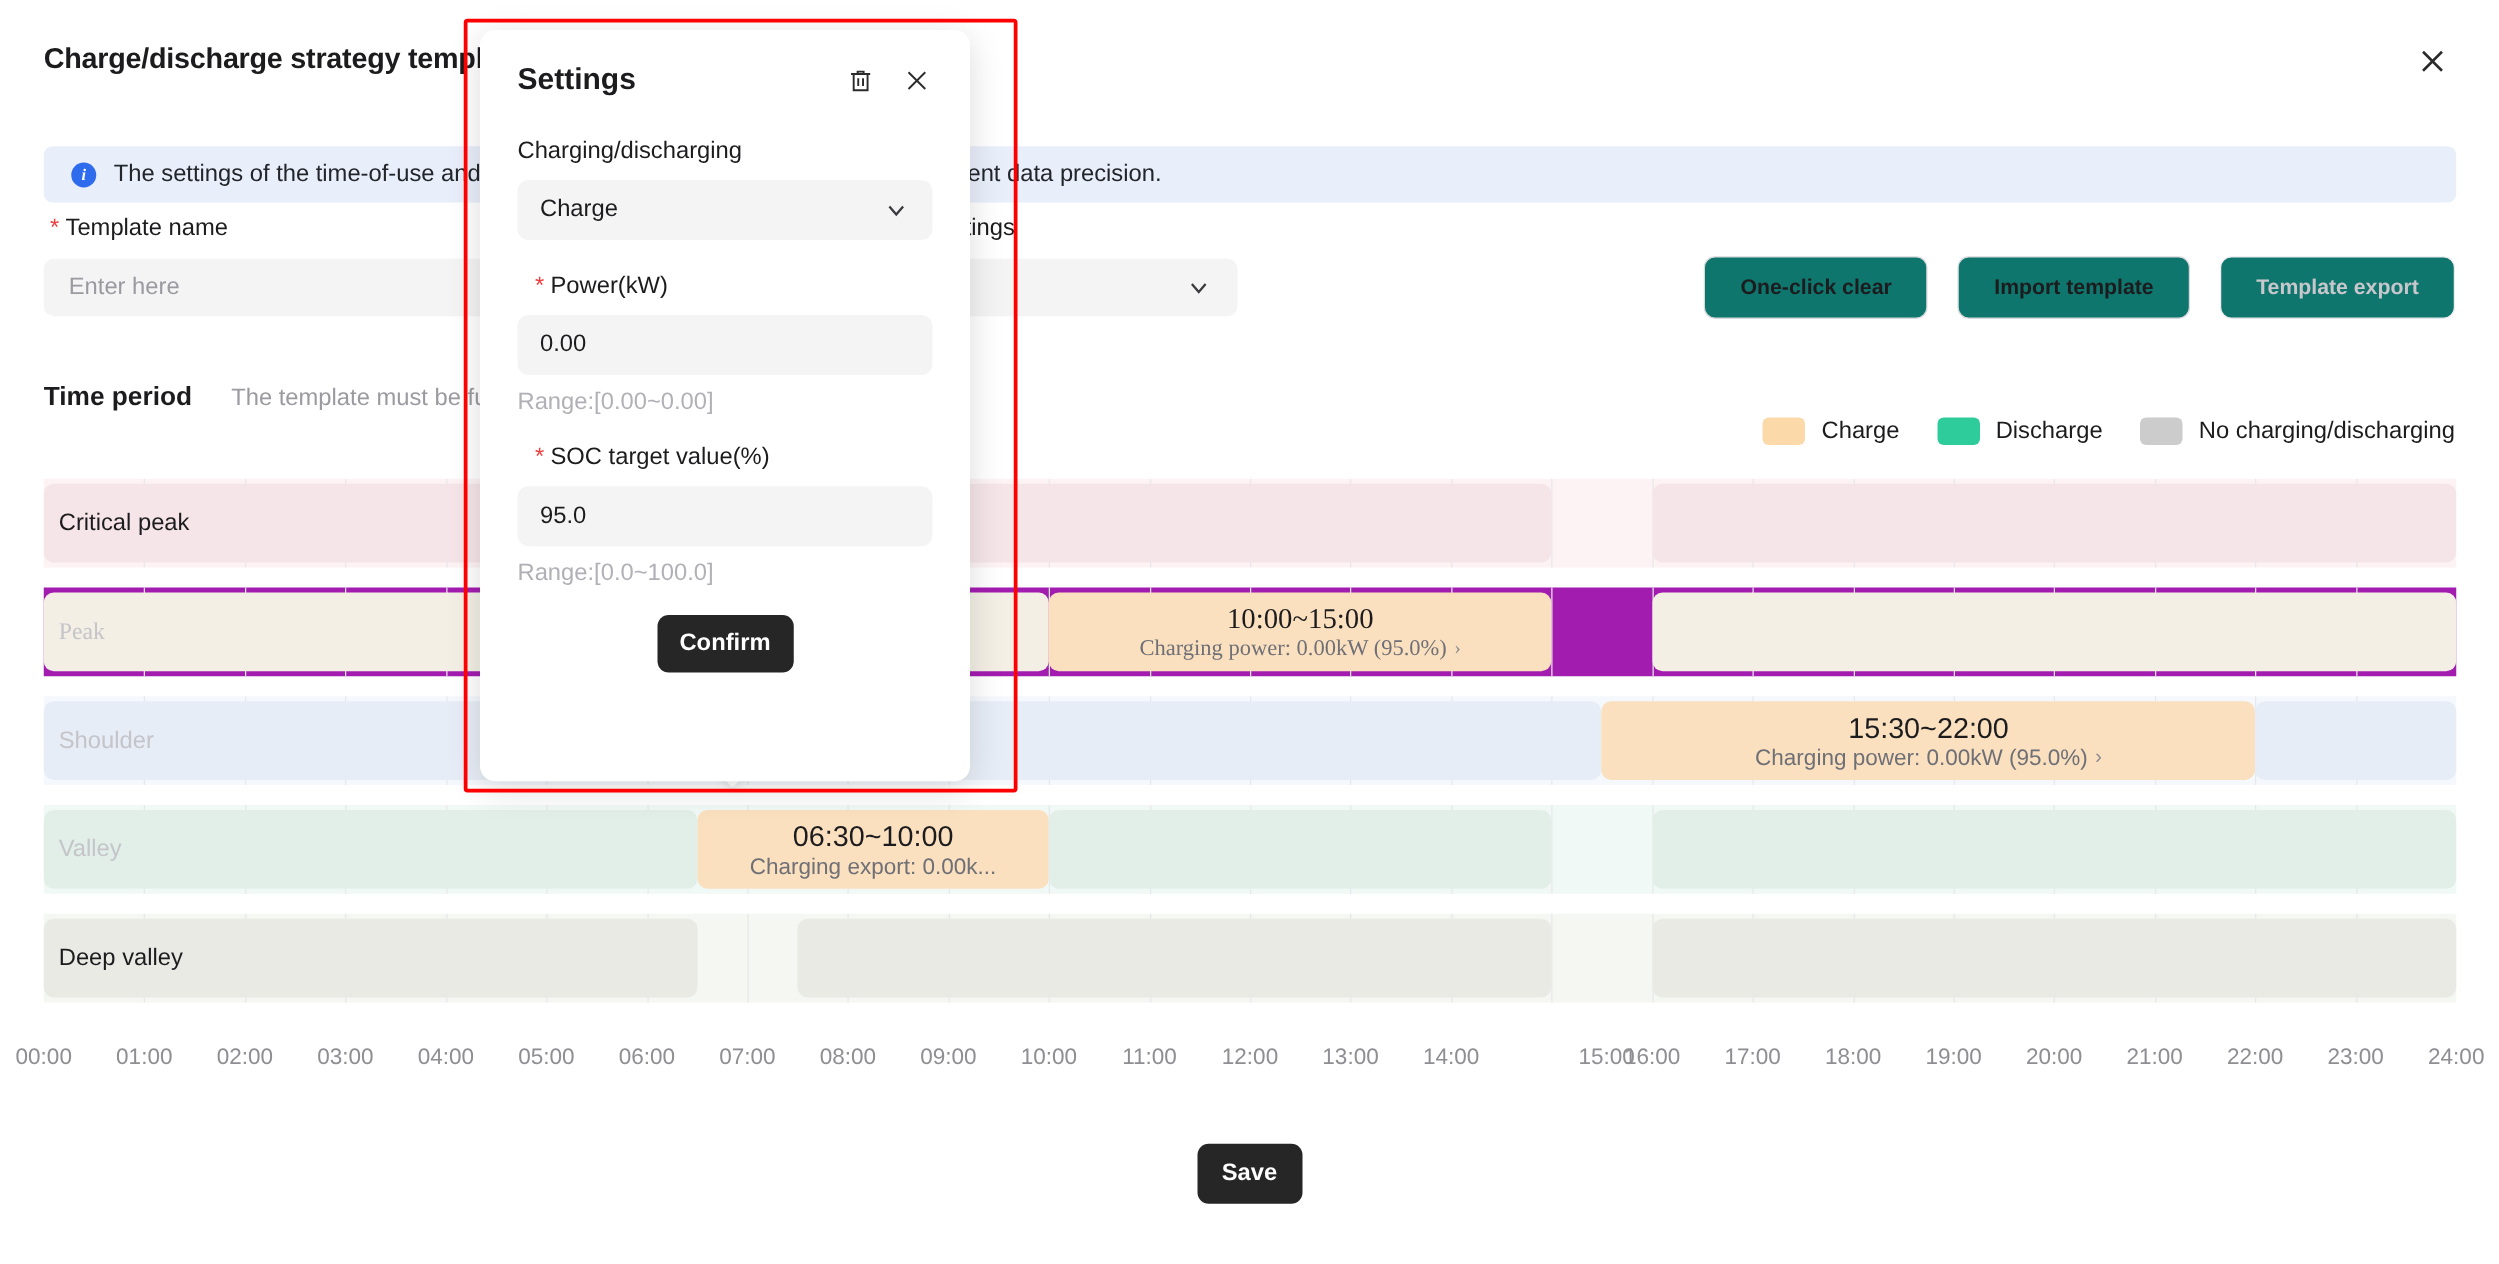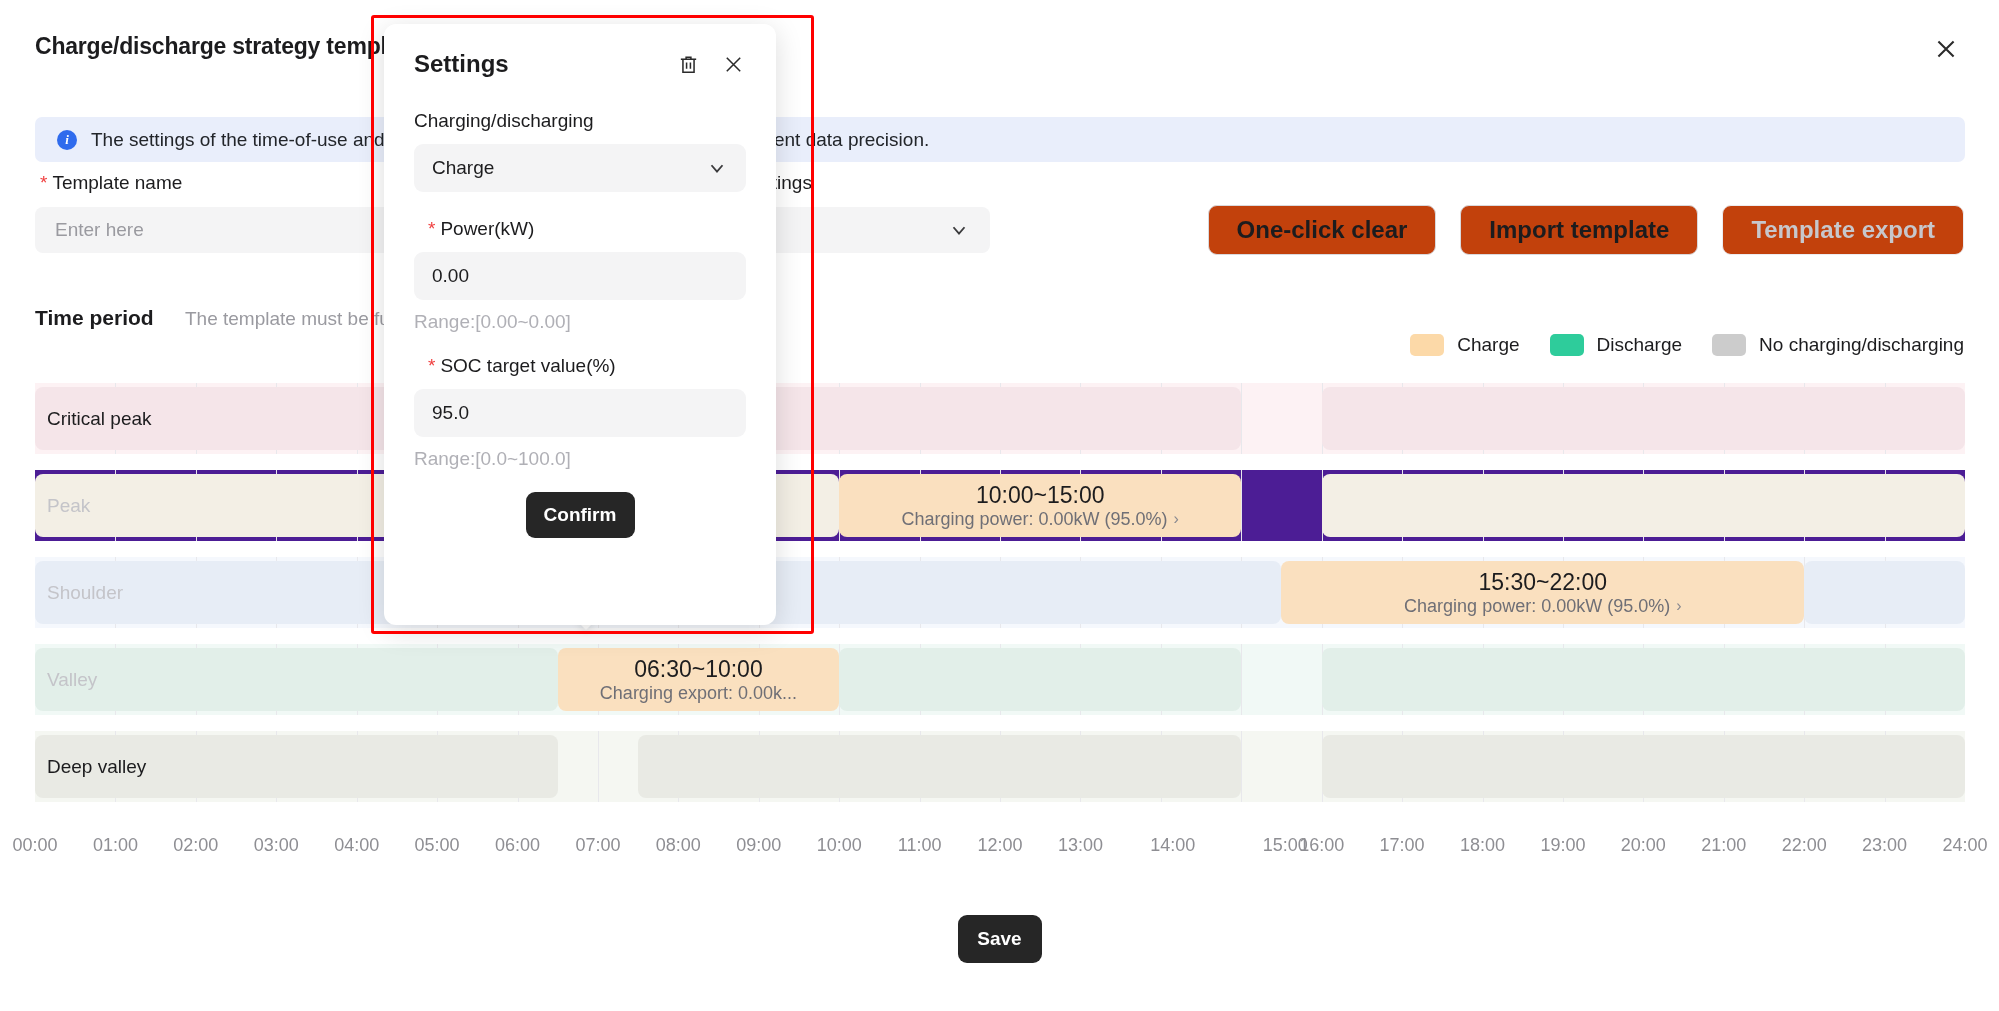--- a/index.html
+++ b/index.html
@@ -73,22 +73,22 @@
     padding: 0 20px; font-size: 19px; color: #1c1c1e; cursor: pointer;
   }
   .chev { width: 22px; height: 22px; stroke: #3a3a3c; stroke-width: 2; fill: none; }
 
   .hdr-btns {
     position: absolute; right: 35px; top: 205px;
     display: flex; gap: 24px;
   }
   .hdr-btn {
     height: 50px; padding: 0 28px;
-    border: 1px solid #d9d9dd; background: #c2410c;
-    border-radius: 9px; font-size: 24px; font-weight: 700; color: #1c1c1e;
+    border: 1px solid #d9d9dd; background: #0f766e;
+    border-radius: 9px; font-size: 17px; font-weight: 700; color: #1c1c1e;
     cursor: pointer; font-family: "Liberation Sans", sans-serif;
     display:flex; align-items:center; justify-content:center;
   }
   .hdr-btn.disabled { color: #c7c7cc; border-color: #ececf0; cursor: default; }
 
   
   .tp-title {
     position: absolute; left: 35px; top: 306px;
     font-size: 21px; font-weight: 700; color: #1c1c1e;
   }
@@ -293,21 +293,21 @@
             <div class="vline" style="left: 1527.92px;"></div>
             <div class="vline" style="left: 1608.33px;"></div>
             <div class="vline" style="left: 1688.75px;"></div>
             <div class="vline" style="left: 1769.17px;"></div>
             <div class="vline" style="left: 1849.58px;"></div>
           </div>
           <div class="block" style="left: 0px; width: 522.708px; background: rgb(245, 229, 233);"></div>
           <div class="block" style="left: 603.125px; width: 603.125px; background: rgb(245, 229, 233);"></div>
           <div class="block" style="left: 1286.67px; width: 643.333px; background: rgb(245, 229, 233);"></div>
         </div>
-        <div class="row" style="top: 87px; background: #4c1d95;">
+        <div class="row" style="top: 87px; background: #a21caf; font-family: Liberation Serif, serif;">
           <div class="row-label" style="color: rgb(196, 196, 201);">Peak</div>
           <div class="vgrid">
             <div class="vline" style="left: 80.4167px;"></div>
             <div class="vline" style="left: 160.833px;"></div>
             <div class="vline" style="left: 241.25px;"></div>
             <div class="vline" style="left: 321.667px;"></div>
             <div class="vline" style="left: 402.083px;"></div>
             <div class="vline" style="left: 482.5px;"></div>
             <div class="vline" style="left: 562.917px;"></div>
             <div class="vline" style="left: 643.333px;"></div>
@@ -455,21 +455,21 @@
       <div class="tick" style="left: 356.667px;">04:00</div>
       <div class="tick" style="left: 437.083px;">05:00</div>
       <div class="tick" style="left: 517.5px;">06:00</div>
       <div class="tick" style="left: 597.917px;">07:00</div>
       <div class="tick" style="left: 678.333px;">08:00</div>
       <div class="tick" style="left: 758.75px;">09:00</div>
       <div class="tick" style="left: 839.167px;">10:00</div>
       <div class="tick" style="left: 919.583px;">11:00</div>
       <div class="tick" style="left: 1000px;">12:00</div>
       <div class="tick" style="left: 1080.42px;">13:00</div>
-      <div class="tick" style="left: 1160.83px; margin-left: 12px;">14:00</div>
+      <div class="tick" style="left: 1160.83px;">14:00</div>
       <div class="tick" style="left: 1241.25px; margin-left: 44px;">15:00</div>
       <div class="tick" style="left: 1321.67px;">16:00</div>
       <div class="tick" style="left: 1402.08px;">17:00</div>
       <div class="tick" style="left: 1482.5px;">18:00</div>
       <div class="tick" style="left: 1562.92px;">19:00</div>
       <div class="tick" style="left: 1643.33px;">20:00</div>
       <div class="tick" style="left: 1723.75px;">21:00</div>
       <div class="tick" style="left: 1804.17px;">22:00</div>
       <div class="tick" style="left: 1884.58px;">23:00</div>
       <div class="tick" style="left: 1965px;">24:00</div>

